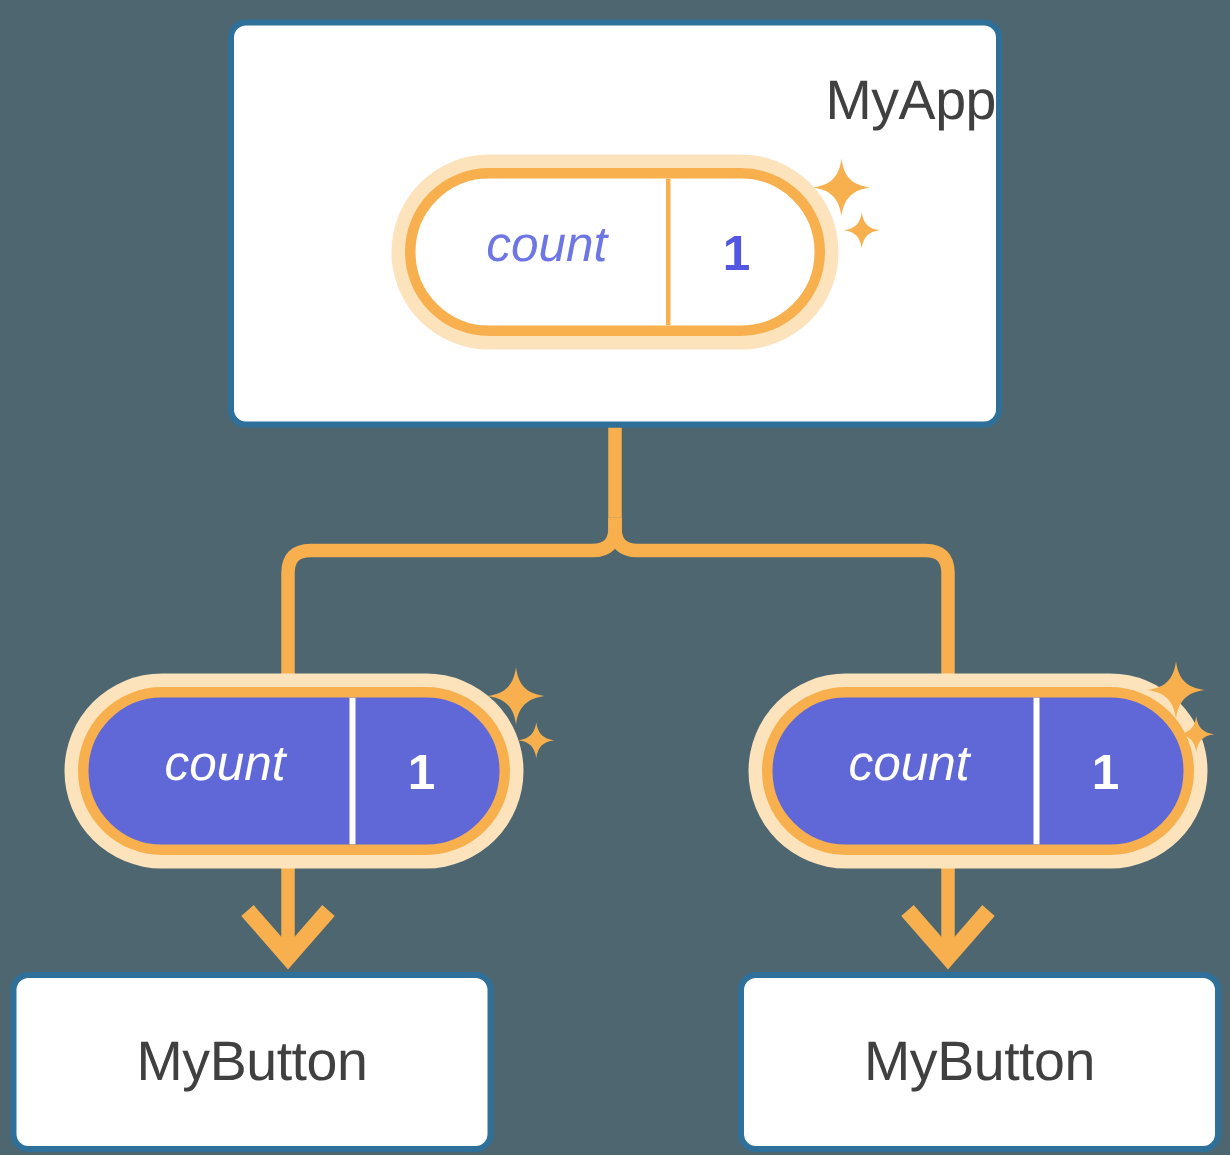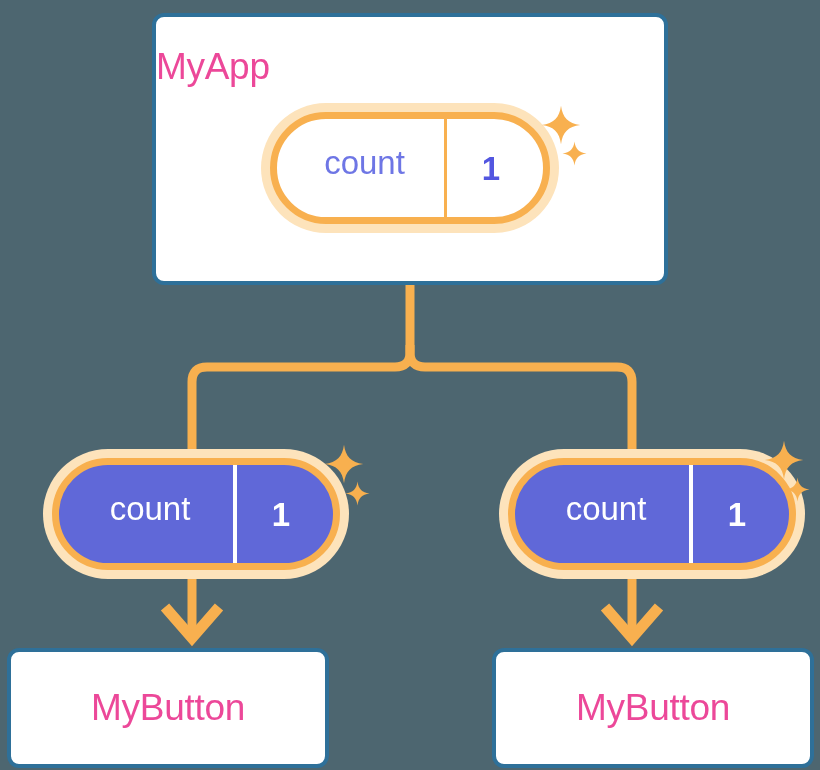--- a/index.html
+++ b/index.html
@@ -34,25 +34,25 @@
   
   .card {
     position: absolute;
     background: #ffffff;
     border: 4px solid #2e7099;
     border-radius: 12px;
     z-index: 2;
   }
 
   .card-title {
-    color: #ec4899;
+    color: #404040;
     font-size: 37px;
     font-weight: 400;
     letter-spacing: -0.3px;
-    text-align: left;
+    text-align: right;
     white-space: nowrap;
   }
 
   #myapp-card {
     left: 152px;
     top: 13px;
     width: 516px;
     height: 272px;
   }
   #myapp-card .card-title {
@@ -102,21 +102,21 @@
 
   .pill-key, .pill-val {
     display: flex;
     align-items: center;
     justify-content: center;
     font-size: 33px;
     line-height: 1;
     white-space: nowrap;
   }
 
-  .pill-key { padding: 0 22px 12px 30px; }
+  .pill-key { padding: 0 22px 12px 30px; font-style: italic; }
   .pill-val { padding: 0 30px 0 22px; font-weight: 700; }
 
   
   #pill-top {
     left: 270px;
     top: 112px;
     width: 280px;
     height: 112px;
   }
   #pill-top .pill-ring {

